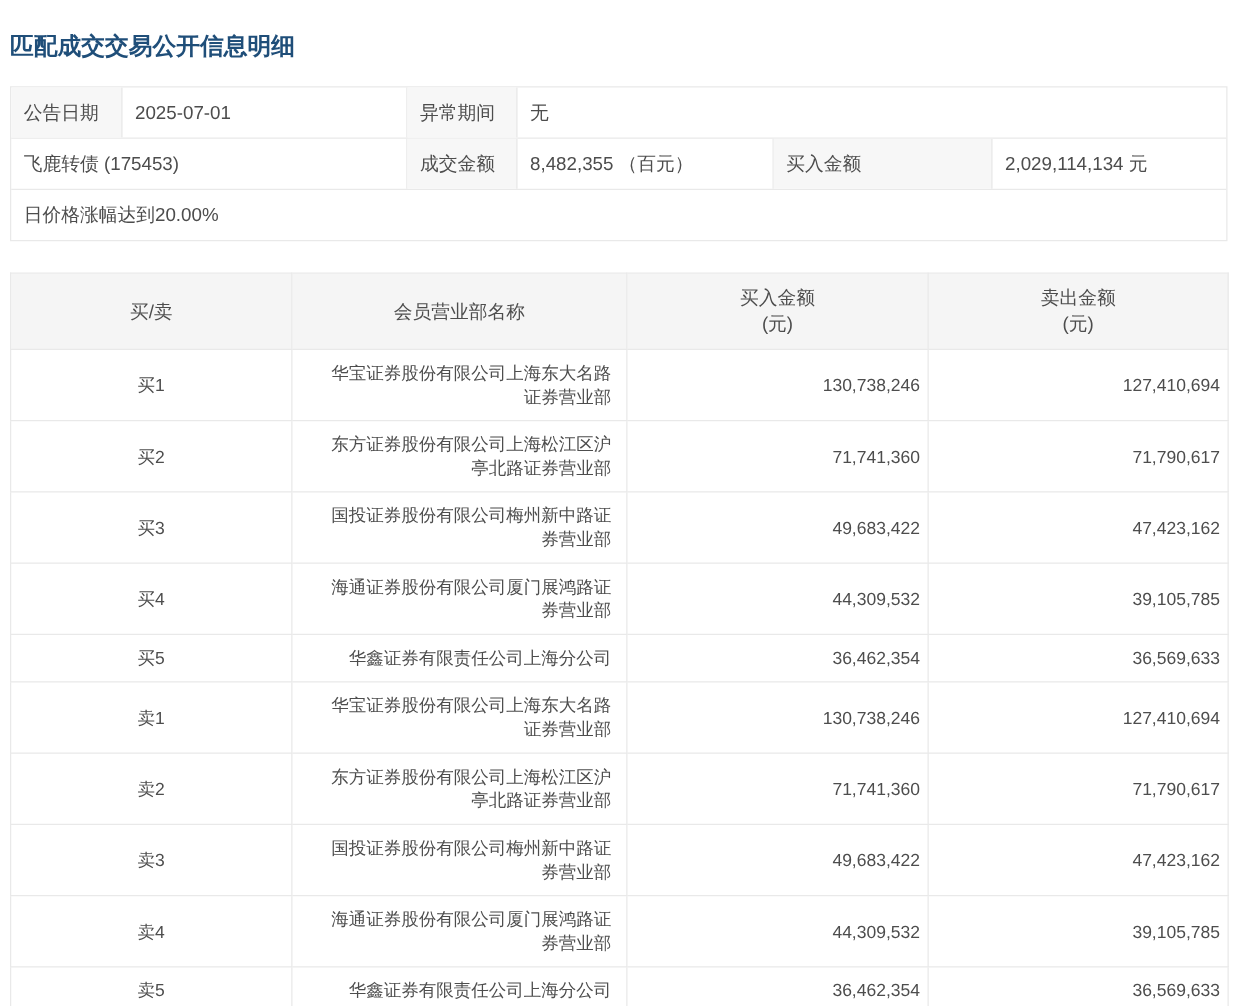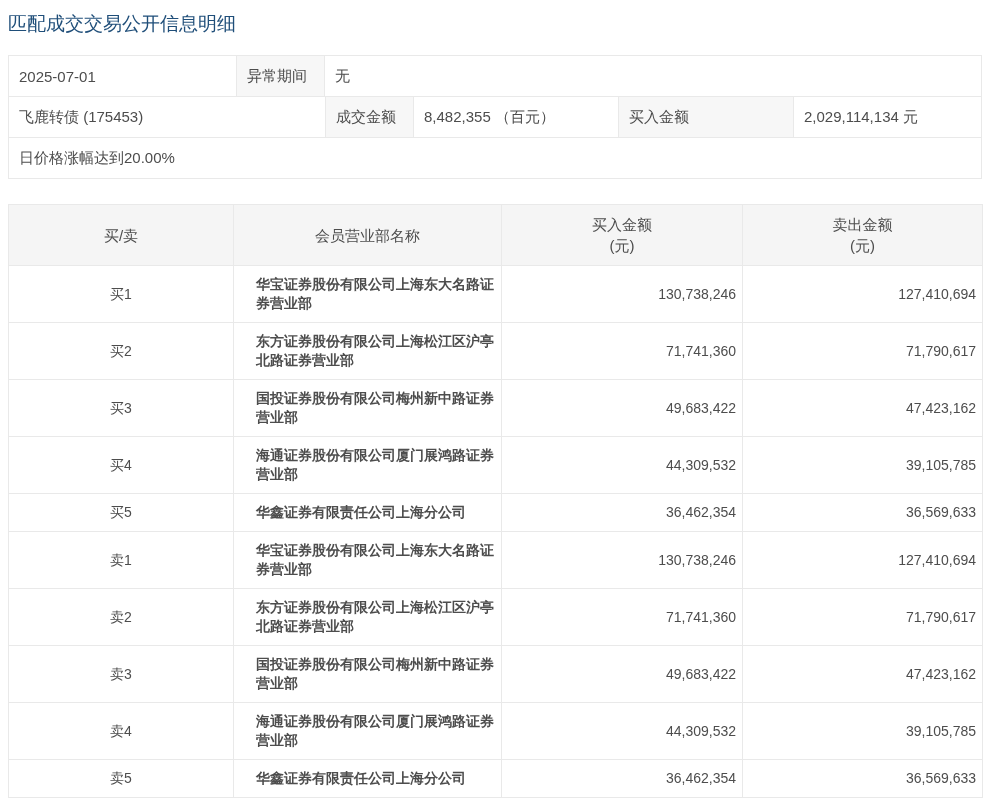--- a/index.html
+++ b/index.html
@@ -1,20 +1,20 @@
 <!DOCTYPE html>
 <html><head>
 <meta charset="utf-8">
 <style>
   html,body { margin:0; padding:0; background:#ffffff;
     font-family:"Liberation Sans","DejaVu Sans",sans-serif; color:#4d4d4d; }
   .container { width:990px; box-sizing:border-box; padding:0 8px; }
 
-  .page-title { font-size:19px; font-weight:400; color:#1f4e79;
-    margin:12px 0 19px 0; line-height:24px; }
+  .page-title { font-size:19px; font-weight:700; color:#1f4e79;
+    margin:26px 0 19px 0; line-height:24px; }
 
   
   .info-box { border:1px solid #e9e9e9; }
   .info-row { display:flex; align-items:stretch; height:40px; font-size:15px; }
   .info-row + .info-row { border-top:1px solid #e9e9e9; }
   .info-cell { display:flex; align-items:center; padding:0 10px;
     box-sizing:border-box; border-right:1px solid #e9e9e9; white-space:nowrap; overflow:hidden; }
   .info-cell:last-child { border-right:none; }
   .info-label { background:#f7f7f7; }
   .w89  { width:89px; }
@@ -25,32 +25,33 @@
   .w175 { width:175px; }
   .grow { flex:1 1 auto; }
 
   
   table.main-table { width:100%; border-collapse:collapse; margin-top:25px; table-layout:fixed;border-radius:25px; }
   .main-table th, .main-table td { border:1px solid #e9e9e9; box-sizing:border-box; }
   .main-table thead th { background:#f5f5f5; font-weight:400; font-size:15px;
     height:61px; text-align:center; vertical-align:middle; line-height:21px; }
   .main-table td { font-size:14px; padding:9px 0; vertical-align:middle; line-height:19px; }
   td.side-cell   { text-align:center; }
-  td.broker-cell { text-align:left; padding-left:22px; padding-right:2px;font-weight:bold; }
+  td.broker-cell { text-align:right; padding-left:22px; padding-right:12px; }
   td.amount-cell { text-align:right; padding-right:6px; }
 </style>
 </head>
 <body>
 
 <div class="container">
 
   <div class="page-title">匹配成交交易公开信息明细</div>
 
   <div class="info-box">
     <div class="info-row">
+      <div class="info-cell info-label w89">公告日期</div>
       <div class="info-cell w228">2025-07-01</div>
       <div class="info-cell info-label w88">异常期间</div>
       <div class="info-cell grow">无</div>
     </div>
     <div class="info-row">
       <div class="info-cell w317">飞鹿转债 (175453)</div>
       <div class="info-cell info-label w88">成交金额</div>
       <div class="info-cell w205">8,482,355 （百元）</div>
       <div class="info-cell info-label w175">买入金额</div>
       <div class="info-cell grow">2,029,114,134 元</div>

